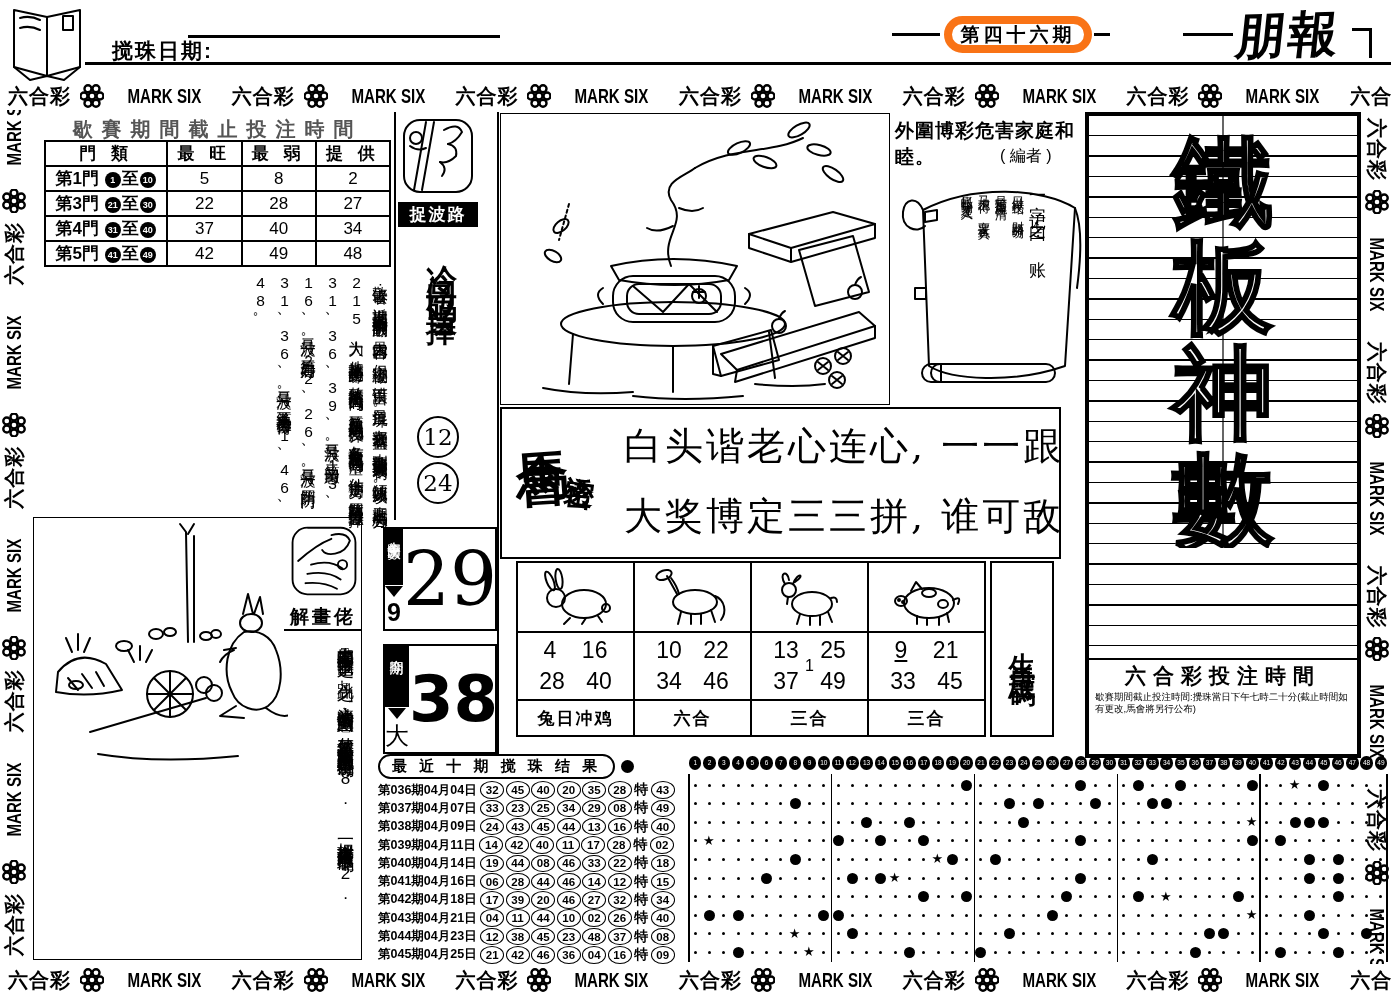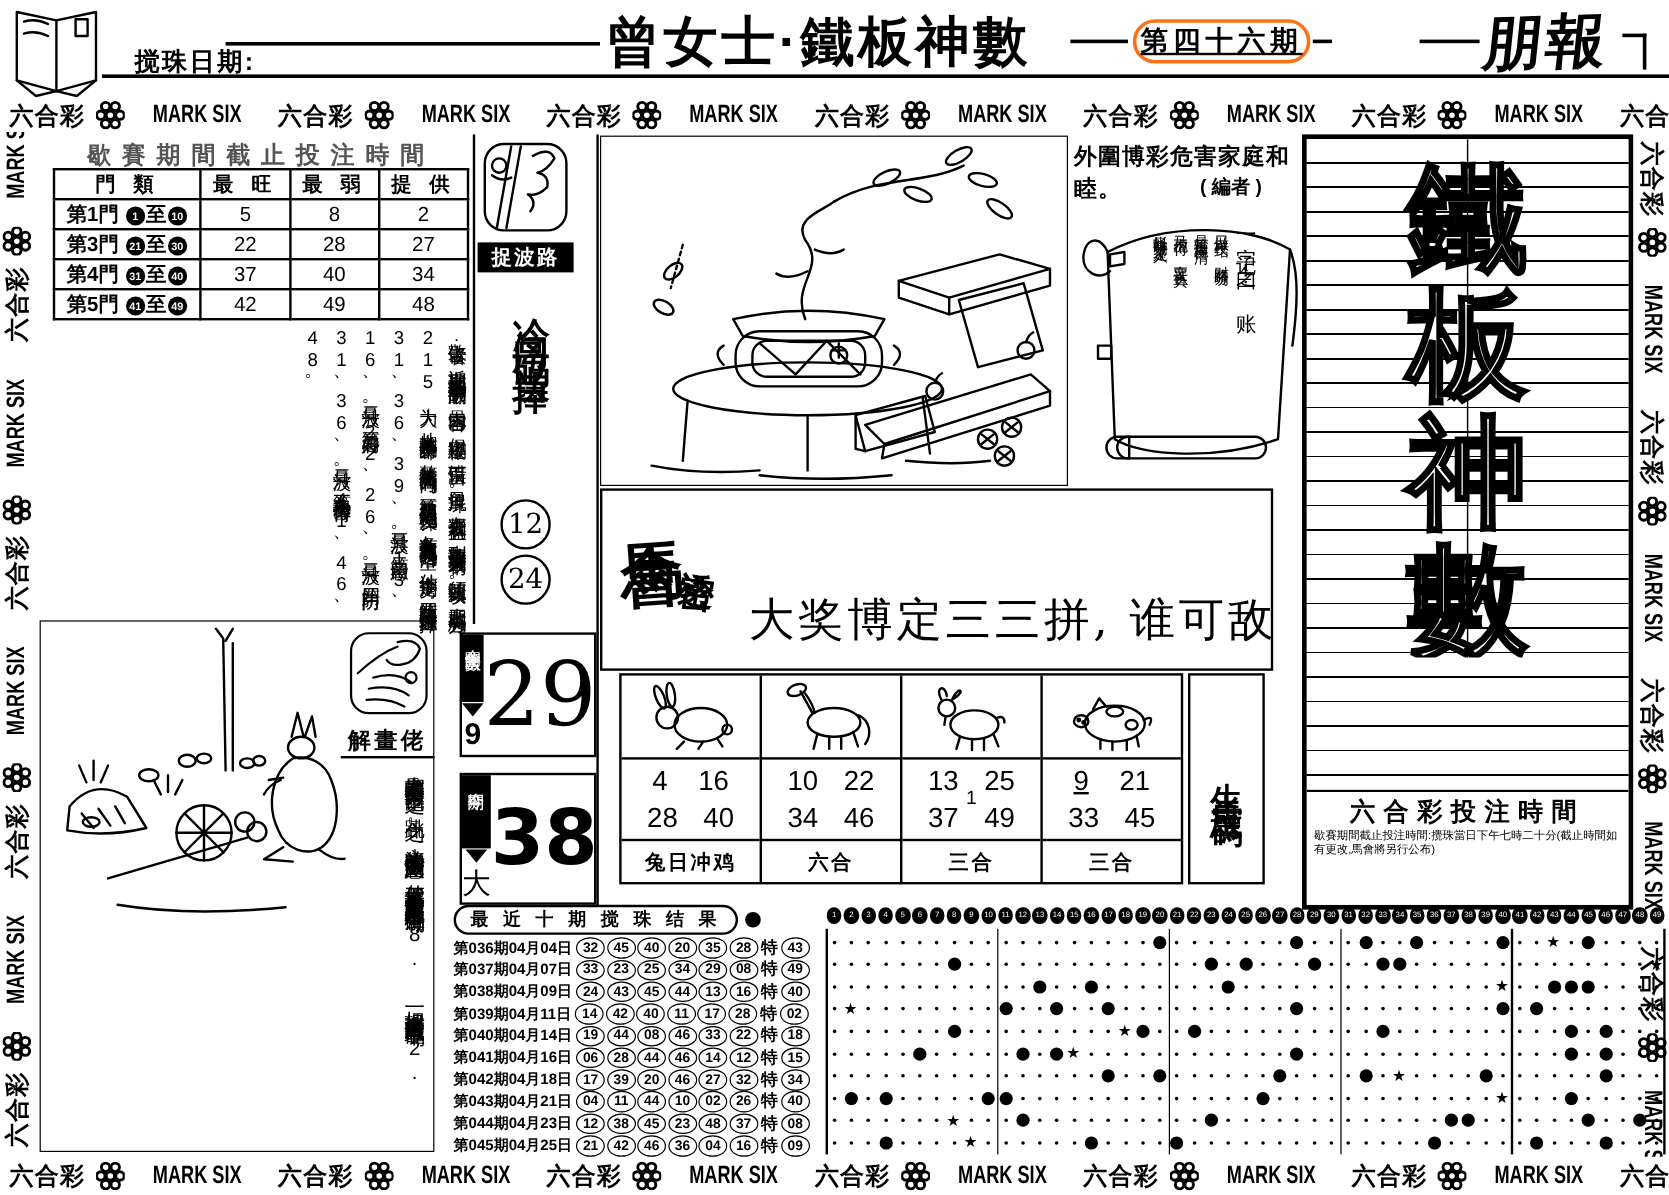--- a/index.html
+++ b/index.html
@@ -6,22 +6,22 @@
   *{box-sizing:border-box;}
   #page{position:relative;width:1391px;height:996px;background:#fff;color:#000;
         font-family:"Liberation Sans","DejaVu Sans",sans-serif;overflow:hidden;margin:0 auto;}
   .abs{position:absolute;}
   .hline{position:absolute;background:#000;height:2px;}
   .vline{position:absolute;background:#000;width:2px;}
 
   
   .title{font-weight:900;font-size:45px;letter-spacing:3px;white-space:nowrap;}
   .drawdate{font-weight:bold;font-size:21px;letter-spacing:2px;}
-  .issue{border:3px solid #f97316;border-radius:19px;font-weight:bold;font-size:23px;
-         letter-spacing:4px;display:flex;align-items:center;justify-content:center;text-decoration:underline;}
+  .issue{border:8px solid #f97316;border-radius:19px;font-weight:bold;font-size:19px;
+         letter-spacing:4px;display:flex;align-items:center;justify-content:center;}
   .paperlogo{font-weight:900;font-size:50px;letter-spacing:2px;transform:skewX(-8deg) rotate(-2deg);}
   .corner{border-top:3px solid #000;border-right:3px solid #000;}
 
   
   .strip{display:flex;align-items:center;overflow:hidden;white-space:nowrap;background:#fff;}
   .msu{display:inline-flex;align-items:center;gap:9px;margin:0 8px;}
   .msu .zh{font-weight:900;font-size:20px;letter-spacing:1px;}
   .msu .en{font-weight:bold;font-size:21px;transform:scaleX(.72);transform-origin:center;letter-spacing:0;}
   svg.fl{width:24px;height:24px;flex:0 0 auto;}
   svg.fl circle{fill:#fff;stroke:#000;stroke-width:3;}
@@ -38,21 +38,21 @@
   .vtext{writing-mode:vertical-rl;text-orientation:upright;}
   .notice{font-size:15.5px;line-height:24px;letter-spacing:1px;}
 
   .blacklabel{background:#000;color:#fff;display:flex;align-items:center;justify-content:center;}
   .coldtext{font-family:"DejaVu Serif",serif;font-size:31px;font-weight:bold;letter-spacing:10px;}
   .coldnum{width:42px;height:42px;border:2.5px solid #000;border-radius:50%;display:flex;
            align-items:center;justify-content:center;font-size:23px;font-family:"DejaVu Serif",serif;}
 
   
   .ednote{font-size:19px;font-weight:bold;letter-spacing:1px;}
-  .edby{font-size:16px;font-weight:bold;}
+  .edby{font-size:16px;font-weight:normal;}
   .scrolltext{writing-mode:vertical-rl;text-orientation:upright;font-family:"DejaVu Serif",serif;}
   .scrollhead{font-size:17px;letter-spacing:7px;}
   .scrolltext .ln{font-size:12.5px;line-height:17px;letter-spacing:2px;}
 
   
   .poembox{border:2.5px solid #000;}
   .sealzh{font-family:"DejaVu Serif",serif;font-weight:900;}
   .poemline{font-family:"DejaVu Serif",serif;font-size:38px;letter-spacing:3px;white-space:nowrap;}
 
   
@@ -121,21 +121,20 @@
     <path d="M6,6 L39,13 L39,72 L6,63 Z"></path>
     <path d="M72,6 L39,13 M72,6 L72,63 L39,72"></path>
     <path d="M6,63 L22,76 L39,72 L56,76 L72,63" stroke-width="3"></path>
     <path d="M12,14 q10,-3 20,2 M12,24 q10,-3 20,2" stroke-width="1"></path>
     <rect x="55" y="12" width="10" height="14" stroke-width="1.5"></rect>
   </svg>
   <div class="hline" style="left:188px;top:35px;width:312px;height:2.5px;"></div>
   <div class="abs drawdate" style="left:112px;top:37px;">搅珠日期:</div>
   <div class="hline" style="left:85px;top:62px;width:1306px;height:2.5px;"></div>
 
-  <div class="abs title" style="left:505px;top:5px;">曾女士·鐵板神數</div>
   <div class="hline" style="left:892px;top:33px;width:48px;height:3px;"></div>
   <div class="abs issue" style="left:944px;top:16px;width:148px;height:37px;">第四十六期</div>
   <div class="hline" style="left:1094px;top:33px;width:16px;height:3px;"></div>
   <div class="hline" style="left:1183px;top:33px;width:50px;height:3px;"></div>
   <div class="abs paperlogo" style="left:1236px;top:2px;">朋報</div>
   <div class="abs corner" style="left:1352px;top:28px;width:20px;height:30px;"></div>
 
   <div class="abs strip" style="left:0;top:83px;width:1391px;height:26px;">
       <span class="msu">
         <span class="zh">六合彩</span>
@@ -534,20 +533,21 @@
     <div class="scrollhead">一字记之曰:账</div>
     <div class="ln">日做夜结,财路分明,</div>
     <div class="ln">是输是赢一目清。</div>
     <div class="ln">马虎不得,定要认真,</div>
     <div class="ln">帐目分明才是人。</div>
   </div>
 
   <div class="abs poembox" style="left:500px;top:407px;width:561px;height:152px;">
     <div class="abs sealzh" style="left:8px;top:2px;font-size:52px;writing-mode:vertical-rl;text-orientation:upright;line-height:56px;transform:rotate(-4deg);">馬會</div>
     <div class="abs sealzh" style="left:66px;top:44px;font-size:30px;writing-mode:vertical-rl;text-orientation:upright;line-height:34px;transform:rotate(8deg);">透密</div>
+    <div class="abs poemline" style="left:122px;top:12px;">白头谐老心连心, 一一跟</div>
     <div class="abs poemline" style="left:122px;top:82px;">大奖博定三三拼, 谁可敌</div>
   </div>
 
   <div class="abs zod" id="zodiac" style="left:516px;top:561px;width:470px;height:176px;">
       <div class="zcell">
         <div class="zanimal">
           <svg class="sketch" width="100" height="62" viewBox="0 0 100 62">
             <ellipse cx="58" cy="38" rx="22" ry="14"></ellipse>
             <circle cx="30" cy="32" r="9"></circle>
             <ellipse cx="24" cy="15" rx="3.4" ry="10" transform="rotate(-22 24 15)"></ellipse>

